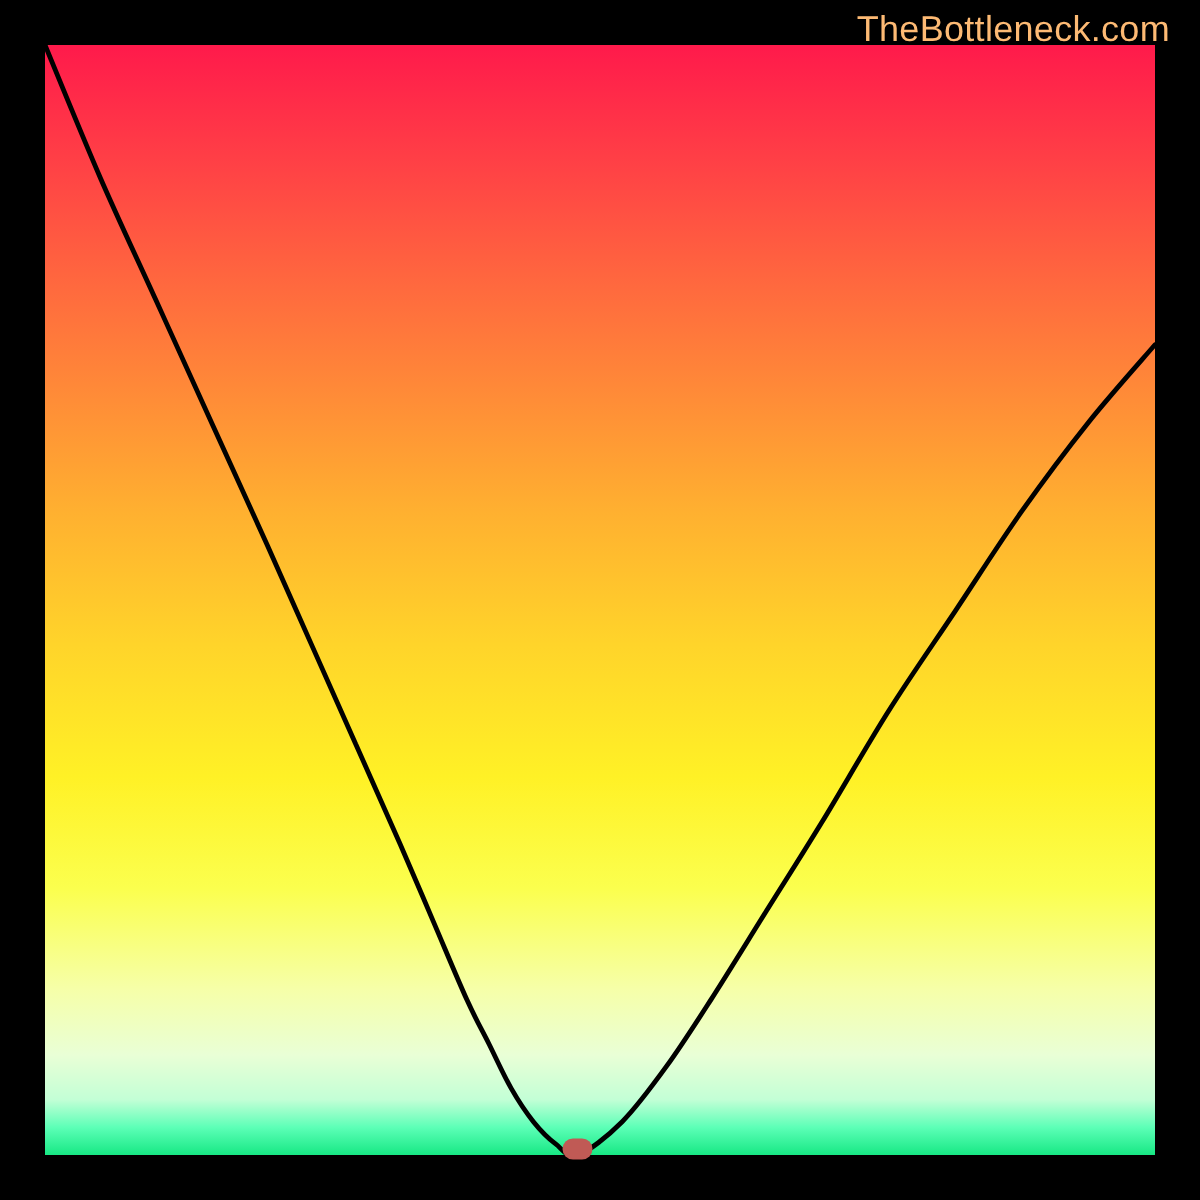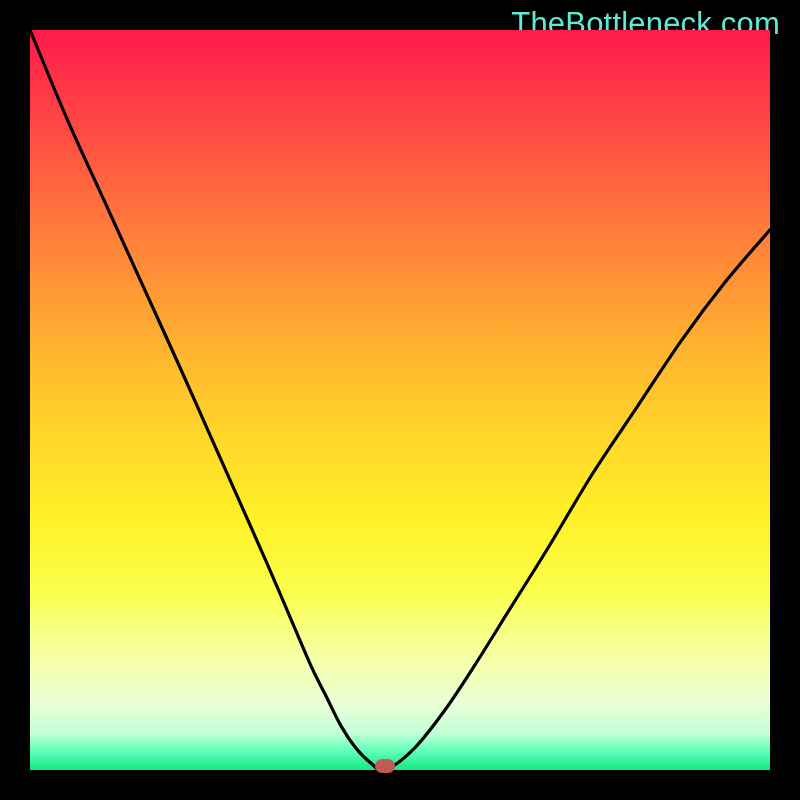--- a/index.html
+++ b/index.html
@@ -16,22 +16,22 @@
     left: 0;
     top: 0;
     width: 800px;
     height: 800px;
     background: #000;
   }
   .watermark {
     position: absolute;
     top: 6px;
     right: 20px;
-    color: #5eead4;
-    font-size: 31px;
+    color: #fdba74;
+    font-size: 24px;
     font-weight: 400;
     letter-spacing: 0.2px;
   }
   .plot {
     position: absolute;
     left: 30px;
     top: 30px;
     width: 740px;
     height: 740px;
     background: linear-gradient(to bottom,

